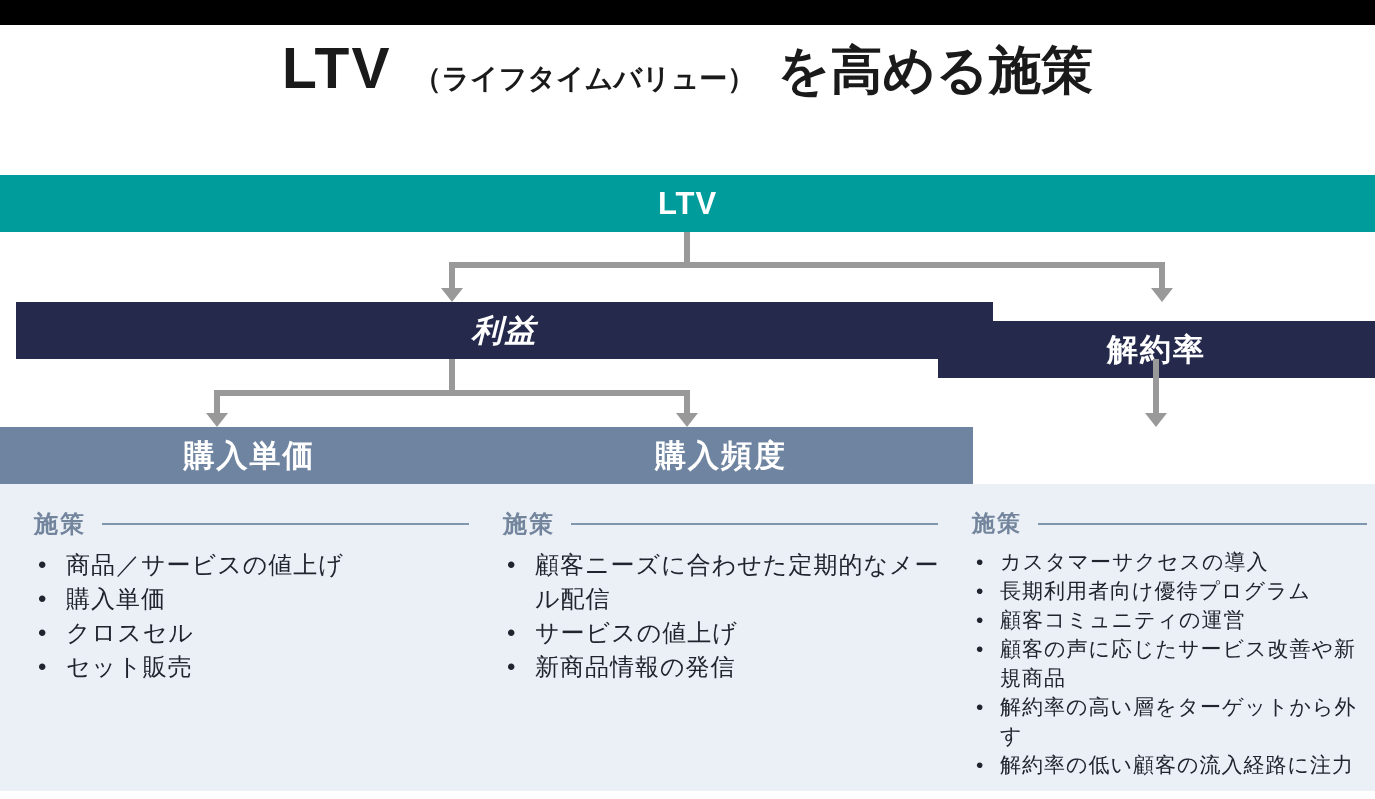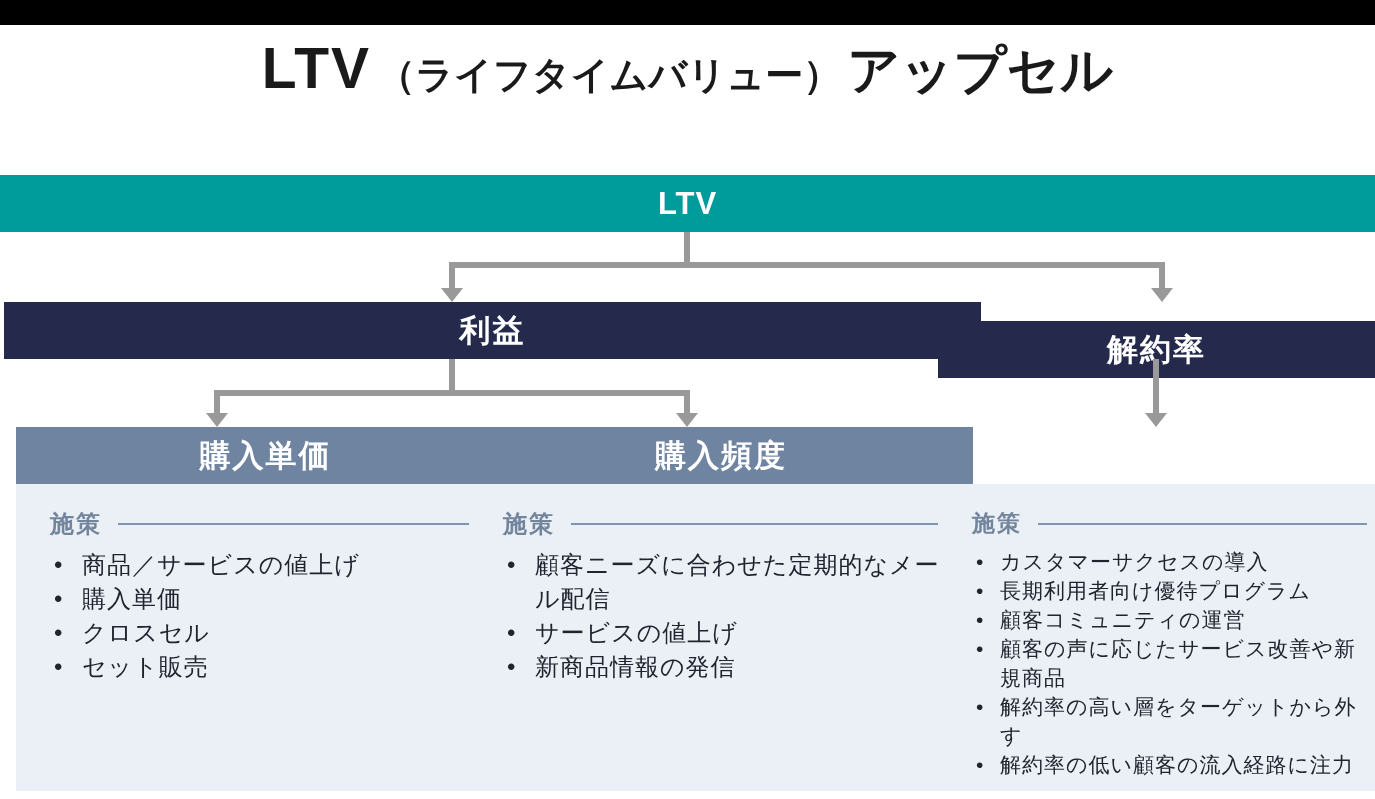--- a/index.html
+++ b/index.html
@@ -9,40 +9,40 @@
   }
   html,body{margin:0;padding:0;background:#ffffff;}
   body{font-family:"Liberation Sans","DejaVu Sans",sans-serif;}
   .page{position:relative;width:1375px;height:799px;background:#ffffff;overflow:hidden;}
 
   .topbar{position:absolute;left:0;top:0;width:1375px;height:25px;background:var(--bar-black);}
 
   .title{position:absolute;left:0;top:28px;width:1375px;height:80px;line-height:80px;
          text-align:center;color:var(--title);font-weight:bold;white-space:nowrap;}
   .title .t-main{font-size:57px;letter-spacing:2px;}
-  .title .t-paren{font-size:38px;margin:0 6px;}
+  .title .t-paren{font-size:28px;margin:0 22px;}
   .title .t-rest{font-size:52px;}
 
   .root-banner{position:absolute;left:0;top:175px;width:1375px;height:57px;background:var(--teal);
          color:#ffffff;font-size:31px;font-weight:bold;text-align:center;line-height:57px;letter-spacing:1px;}
 
   .navy{position:absolute;top:302px;height:57px;background:var(--navy);color:#ffffff;
         font-size:31px;font-weight:bold;text-align:center;line-height:57px;letter-spacing:2px;}
-  .navy.left{left:4px;width:977px;}
+  .navy.left{left:16px;width:977px;font-style:italic;}
   .navy.right{left:938px;width:437px;margin-top:19px;}
 
   .line{position:absolute;background:var(--connector);}
   .arrowhead{position:absolute;width:0;height:0;border-left:11px solid transparent;
              border-right:11px solid transparent;border-top:14px solid var(--connector);}
 
   .col-header{position:absolute;top:427px;height:57px;background:var(--slate);color:#ffffff;
               font-size:31px;font-weight:bold;text-align:center;line-height:57px;letter-spacing:2px;}
   .col-body{position:absolute;top:484px;height:307px;background:var(--panel);box-sizing:border-box;
             padding:20px 8px 0 34px;}
-  .c0{left:16px;width:499px;}
+  .c0{left:0;width:499px;}
   .c1{left:469px;width:504px;}
   .c2{left:938px;width:437px;}
 
   .section-head{display:flex;align-items:center;margin:4px 0 8px 0;}
   .section-label{font-size:24px;font-weight:bold;color:var(--label);letter-spacing:2px;flex:0 0 auto;}
   .section-rule{flex:1 1 auto;height:2px;background:var(--rule);margin-left:16px;}
   .bullet-item{display:flex;color:var(--text-dark);font-size:24px;line-height:34px;}
   .bullet-item .dot{flex:0 0 28px;text-align:left;padding-left:4px;}
   .bullet-item .btext{flex:1 1 auto;letter-spacing:1px;}
   .col-body.compact .section-label{font-size:23px;}
@@ -50,21 +50,21 @@
   .col-body.compact .bullet-item .dot{flex:0 0 24px;}
 </style>
 </head>
 <body>
 
 <div class="page">
 
   <div class="topbar"></div>
 
   <div class="title">
-    <span class="t-main">LTV</span><span class="t-paren">（ライフタイムバリュー）</span><span class="t-rest">アップセル</span>
+    <span class="t-main">LTV</span><span class="t-paren">（ライフタイムバリュー）</span><span class="t-rest">を高める施策</span>
   </div>
 
   <div class="root-banner">LTV</div>
 
   <div class="line" style="left:684px;top:232px;width:6px;height:33px;"></div>
   <div class="line" style="left:449px;top:262px;width:716px;height:6px;"></div>
   <div class="line" style="left:449px;top:262px;width:6px;height:27px;"></div>
   <div class="arrowhead" style="left:441px;top:288px;"></div>
   <div class="line" style="left:1159px;top:262px;width:6px;height:27px;"></div>
   <div class="arrowhead" style="left:1151px;top:288px;"></div>

